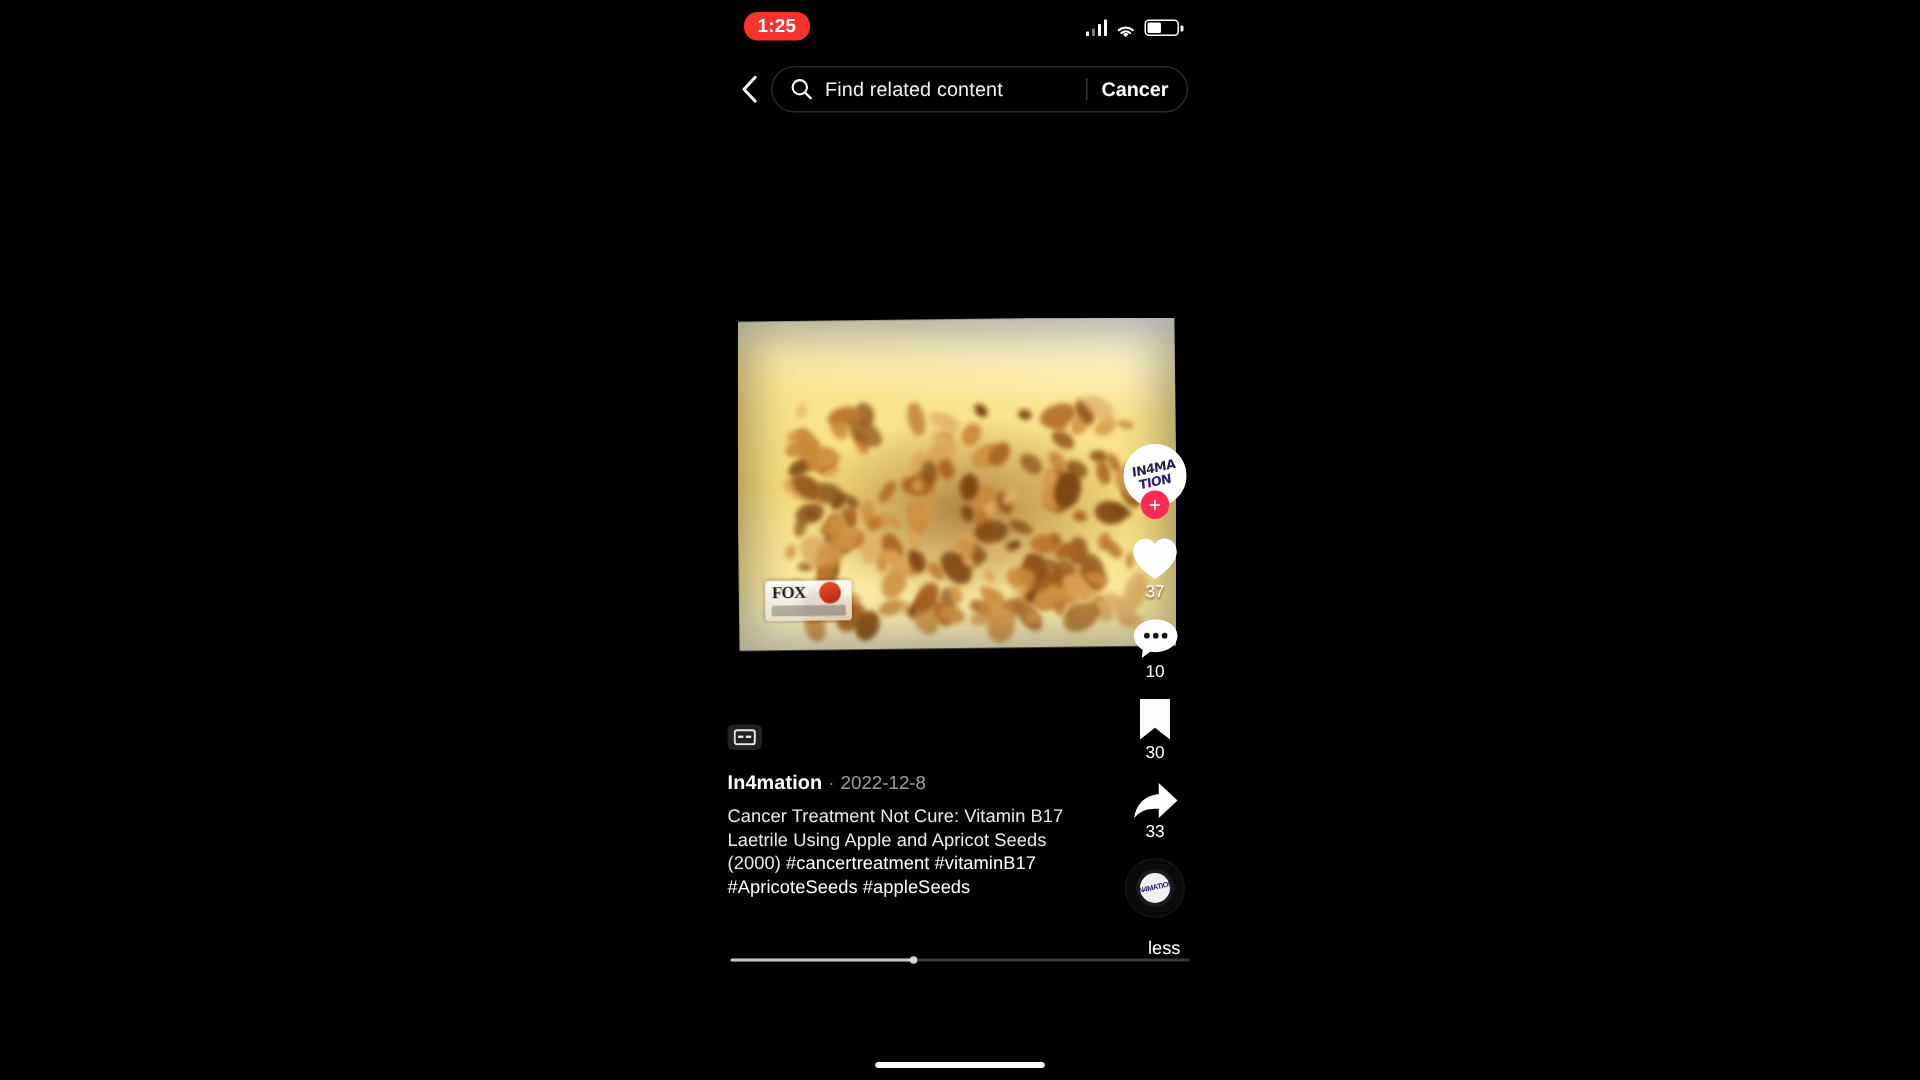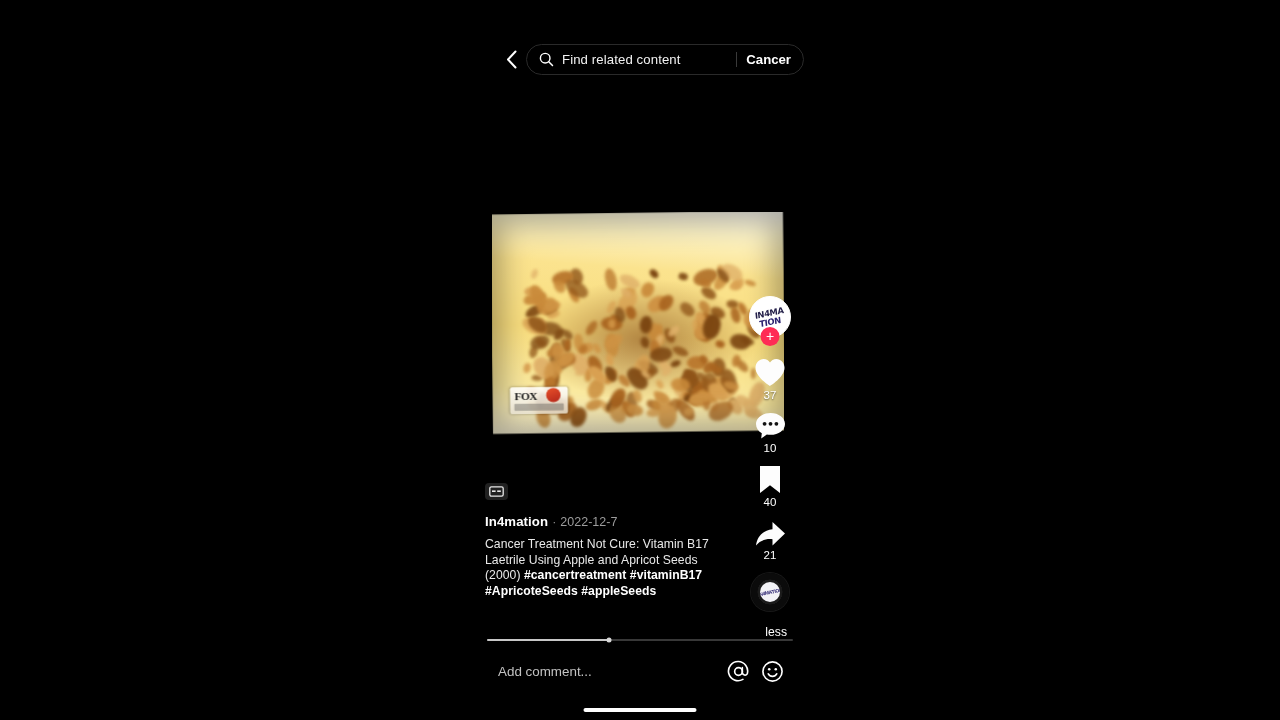--- a/index.html
+++ b/index.html
@@ -46,21 +46,21 @@
     border-radius: 3px; position: relative; padding: 1.4px;
   }
   .battery::after {
     content: ""; position: absolute; right: -3.6px; top: 3.2px;
     width: 2px; height: 4.4px; background: #fff; border-radius: 0 1px 1px 0;
   }
   .battery .lvl { height: 100%; background: #fff; border-radius: 1px; }
 
   
   .header {
-    position: absolute; top: 42px; left: 12px; width: 320px; height: 34px;
+    position: absolute; top: 42px; left: 0; width: 320px; height: 34px;
     display: flex; align-items: center;
   }
   .back-btn {
     width: 30px; height: 34px; display: flex;
     align-items: center; justify-content: center; cursor: pointer;
     margin-left: 4px;
   }
   .searchbox {
     flex: 1; height: 31px; margin-right: 8px;
     border: 1px solid #2a2a2a; border-radius: 16px;
@@ -186,21 +186,21 @@
   }
   .metabox { position: absolute; left: 5px; top: -122px; width: 240px; }
   .author-row { display: flex; align-items: baseline; }
   .author { color: #fff; font-size: 13.2px; font-weight: bold; letter-spacing: .1px; }
   .dot-sep { color: #8c8c8c; font-size: 12.5px; margin: 0 4px; }
   .date { color: #9d9d9d; font-size: 12.5px; }
   .caption {
     color: #e9e9e9; font-size: 12.2px; line-height: 15.6px;
     margin-top: 8px; width: 225px; letter-spacing: .05px;
   }
-  .caption .tag { font-weight: bold; color: #fff; }
+  .caption .tag { font-weight: normal; color: #fff; }
   .less-link {
     position: absolute; right: 13px; bottom: -3px;
     color: #fff; font-size: 12.2px; cursor: pointer;
   }
 
   
   .progress {
     position: absolute; left: 0; bottom: 76px; width: 320px; height: 8px;
   }
   .ptrack {
@@ -228,20 +228,41 @@
     position: absolute; left: 50%; bottom: 8px; transform: translateX(-50%);
     width: 113px; height: 4.5px; border-radius: 3px; background: #fff;
   }
 </style>
 </head>
 <body>
 
 <div id="screen">
   <div class="phone">
 
+    <div class="statusbar">
+      <div class="time-pill">1:25</div>
+      <div class="status-right">
+        <div class="signal">
+          <i></i>
+            <i></i>
+            <i></i>
+            <i></i>
+        </div>
+        <div class="wifi">
+          <svg width="15" height="11" viewBox="0 0 15 11">
+            <path d="M7.5 9.9 L5.6 7.7 a3 3 0 0 1 3.8 0 Z" fill="#fff"></path>
+            <path d="M2.9 5.1 a7 7 0 0 1 9.2 0" stroke="#fff" stroke-width="1.5" fill="none" stroke-linecap="round"></path>
+            <path d="M4.6 7 a4.5 4.5 0 0 1 5.8 0" stroke="#fff" stroke-width="1.5" fill="none" stroke-linecap="round"></path>
+          </svg>
+        </div>
+        <div class="battery">
+          <div class="lvl" id="batt-lvl" style="width:45%"></div>
+        </div>
+      </div>
+    </div>
 
     <div class="header">
       <div class="back-btn">
         <svg class="chev" width="11" height="19" viewBox="0 0 11 19">
           <path d="M9.5 1.5 L2 9.5 L9.5 17.5" stroke="#fff" stroke-width="2" fill="none" stroke-linecap="round" stroke-linejoin="round"></path>
         </svg>
       </div>
       <div class="searchbox">
         <svg class="search-icon" viewBox="0 0 16 16">
           <circle cx="6.6" cy="6.6" r="5.1" stroke="#fff" stroke-width="1.5" fill="none"></circle>
@@ -488,28 +509,28 @@
             <circle cx="16.5" cy="12.8" r="1.9" fill="#121212"></circle>
             <circle cx="22.4" cy="12.8" r="1.9" fill="#121212"></circle>
           </svg>
           <div class="rail-count">10</div>
         </div>
 
         <div class="rail-item" style="margin-bottom:12px">
           <svg class="bookmark" viewBox="0 0 26 31">
             <path d="M3 2 H23 V29 L13 21.2 L3 29 Z" fill="#fdfdfd"></path>
           </svg>
-          <div class="rail-count">40</div>
+          <div class="rail-count">30</div>
         </div>
 
         <div class="rail-item" style="margin-bottom:12px">
           <svg class="share" viewBox="0 0 33 28">
             <path d="M18.5 2 L31 13.6 L18.5 25.4 V19.2 C11.2 18.6 6 20.6 2 25.5 C3.2 16.4 9 10.3 18.5 9.3 Z" fill="#fdfdfd"></path>
           </svg>
-          <div class="rail-count">21</div>
+          <div class="rail-count">33</div>
         </div>
 
         <div class="rail-item">
           <div class="disc">
             <div class="art">
                 <b>IN4MATION</b>
               </div>
           </div>
         </div>
 
@@ -523,44 +544,31 @@
           <rect x="0.8" y="0.8" width="13.4" height="9.4" rx="1.6" stroke="#e8e8e8" stroke-width="1.3" fill="none"></rect>
           <rect x="3" y="4.4" width="3.6" height="1.6" fill="#e8e8e8"></rect>
           <rect x="8.2" y="4.4" width="3.6" height="1.6" fill="#e8e8e8"></rect>
         </svg>
       </div>
 
       <div class="metabox">
         <div class="author-row">
           <span class="author">In4mation</span>
           <span class="dot-sep">·</span>
-          <span class="date">2022-12-7</span>
+          <span class="date">2022-12-8</span>
         </div>
         <div class="caption"><span>Cancer Treatment Not Cure: Vitamin B17 Laetrile Using Apple and Apricot Seeds (2000) </span><span class="tag">#cancertreatment #vitaminB17 #ApricoteSeeds #appleSeeds</span></div>
       </div>
 
       <div class="less-link">less</div>
     </div>
 
     <div class="progress">
       <div class="ptrack">
         <div class="pfill" id="pfill" style="width: 40%;"></div>
         <div class="phandle" id="phandle" style="left: 40%;"></div>
       </div>
     </div>
 
-    <div class="commentbar">
-      <div class="add-comment">Add comment...</div>
-      <svg class="cb-icon" viewBox="0 0 24 24">
-        <circle cx="12" cy="12" r="4" stroke="#fff" stroke-width="1.7" fill="none"></circle>
-        <path d="M16 8 V13.2 a2.8 2.8 0 0 0 5.1 1.3 A10 10 0 1 0 16.6 20.2" stroke="#fff" stroke-width="1.7" fill="none" stroke-linecap="round"></path>
-      </svg>
-      <svg class="cb-icon" viewBox="0 0 24 24">
-        <circle cx="12" cy="12" r="10" stroke="#fff" stroke-width="1.7" fill="none"></circle>
-        <circle cx="8.6" cy="9.6" r="1.35" fill="#fff"></circle>
-        <circle cx="15.4" cy="9.6" r="1.35" fill="#fff"></circle>
-        <path d="M7.6 14.4 a5 5 0 0 0 8.8 0" stroke="#fff" stroke-width="1.7" fill="none" stroke-linecap="round"></path>
-      </svg>
-    </div>
 
     <div class="home-ind"></div>
   </div>
 </div>
 
 </body></html>

